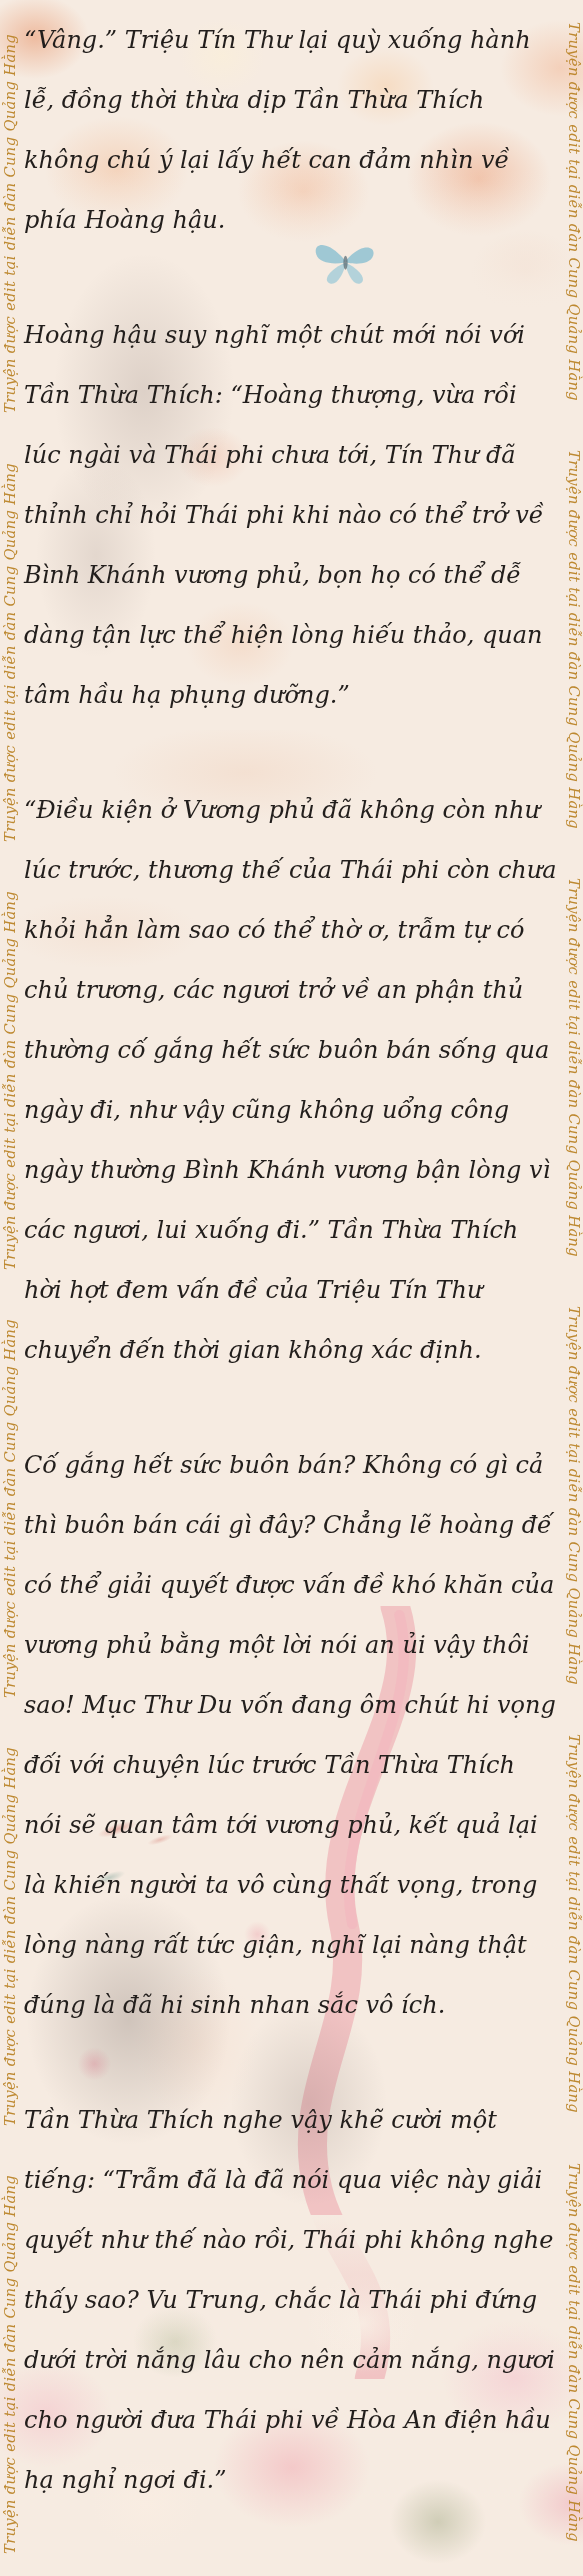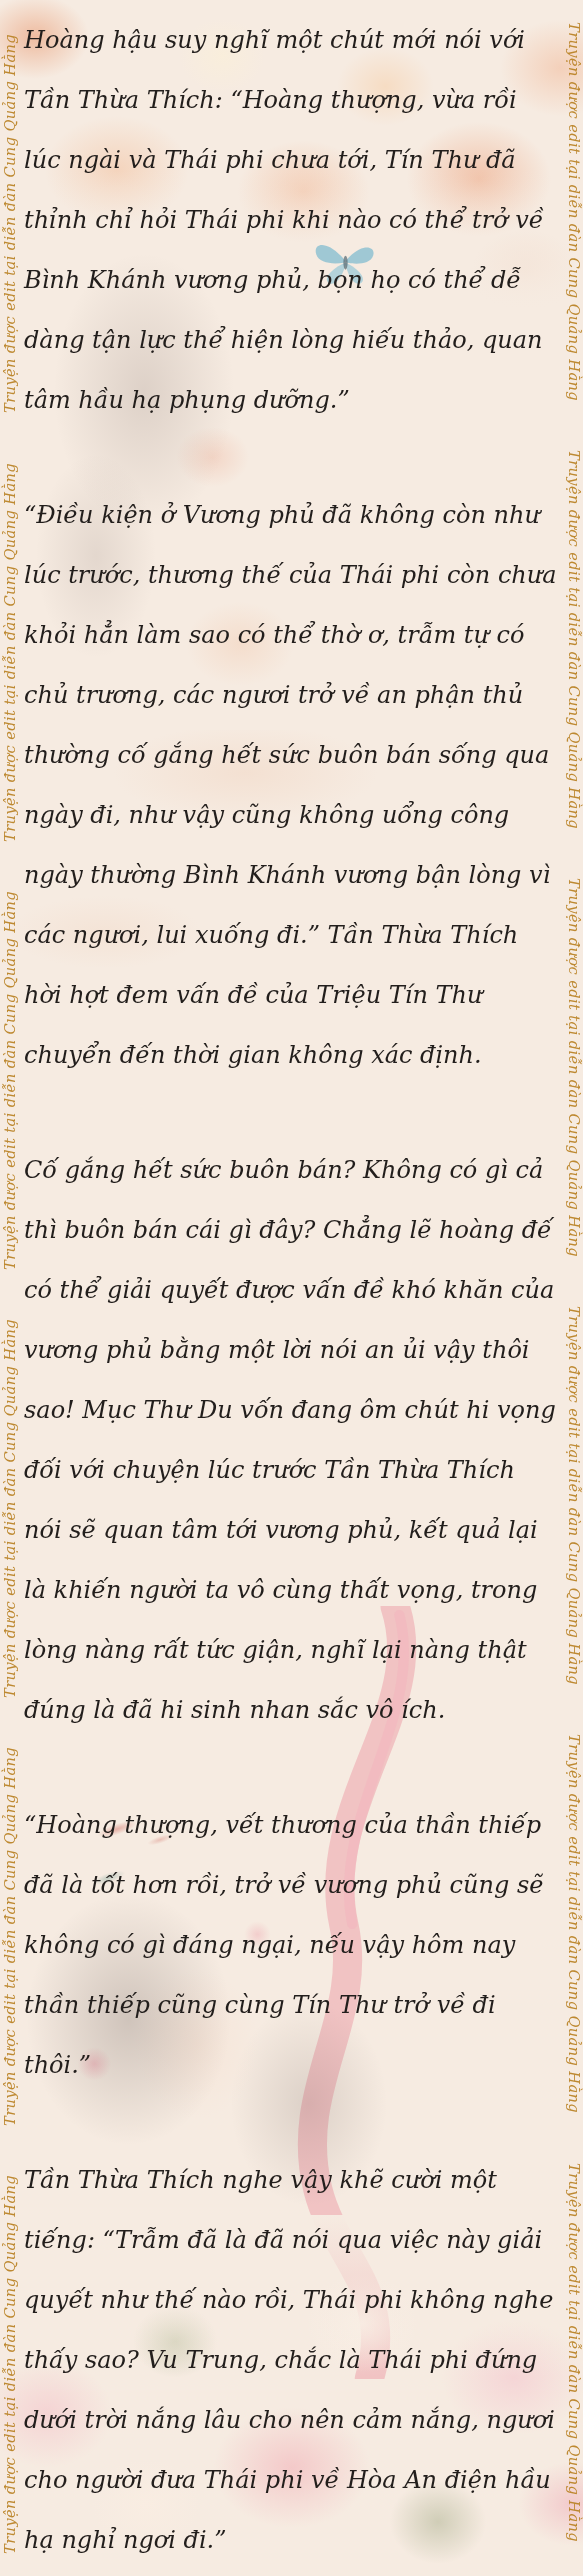--- a/index.html
+++ b/index.html
@@ -140,21 +140,21 @@
   <div class="wm wm-right">
     <span>Truyện được edit tại diễn đàn Cung Quảng Hằng</span>
     <span>Truyện được edit tại diễn đàn Cung Quảng Hằng</span>
     <span>Truyện được edit tại diễn đàn Cung Quảng Hằng</span>
     <span>Truyện được edit tại diễn đàn Cung Quảng Hằng</span>
     <span>Truyện được edit tại diễn đàn Cung Quảng Hằng</span>
     <span>Truyện được edit tại diễn đàn Cung Quảng Hằng</span>
   </div>
 
   <div class="story">
+    <p>“Vâng.” Triệu Tín Thư lại quỳ xuống hành lễ, đồng thời thừa dịp Tần Thừa Thích không chú ý lại lấy hết can đảm nhìn về phía Hoàng hậu.</p>
     <p>Hoàng hậu suy nghĩ một chút mới nói với Tần Thừa Thích: “Hoàng thượng, vừa rồi lúc ngài và Thái phi chưa tới, Tín Thư đã thỉnh chỉ hỏi Thái phi khi nào có thể trở về Bình Khánh vương phủ, bọn họ có thể dễ dàng tận lực thể hiện lòng hiếu thảo, quan tâm hầu hạ phụng dưỡng.”</p>
     <p>“Điều kiện ở Vương phủ đã không còn như lúc trước, thương thế của Thái phi còn chưa khỏi hẳn làm sao có thể thờ ơ, trẫm tự có chủ trương, các ngươi trở về an phận thủ thường cố gắng hết sức buôn bán sống qua ngày đi, như vậy cũng không uổng công ngày thường Bình Khánh vương bận lòng vì các ngươi, lui xuống đi.” Tần Thừa Thích hời hợt đem vấn đề của Triệu Tín Thư chuyển đến thời gian không xác định.</p>
     <p>Cố gắng hết sức buôn bán? Không có gì cả thì buôn bán cái gì đây? Chẳng lẽ hoàng đế có thể giải quyết được vấn đề khó khăn của vương phủ bằng một lời nói an ủi vậy thôi sao! Mục Thư Du vốn đang ôm chút hi vọng đối với chuyện lúc trước Tần Thừa Thích nói sẽ quan tâm tới vương phủ, kết quả lại là khiến người ta vô cùng thất vọng, trong lòng nàng rất tức giận, nghĩ lại nàng thật đúng là đã hi sinh nhan sắc vô ích.</p>
-    <p>“Hoàng thượng, vết thương của thần thiếp đã là tốt hơn rồi, trở về vương phủ cũng sẽ không có gì đáng ngại, nếu vậy hôm nay thần thiếp cũng cùng Tín Thư trở về đi thôi.”</p>
     <p>Tần Thừa Thích nghe vậy khẽ cười một tiếng: “Trẫm đã là đã nói qua việc này giải quyết như thế nào rồi, Thái phi không nghe thấy sao? Vu Trung, chắc là Thái phi đứng dưới trời nắng lâu cho nên cảm nắng, ngươi cho người đưa Thái phi về Hòa An điện hầu hạ nghỉ ngơi đi.”</p>
   </div>
 
 </div>
 
 
 </body></html>

